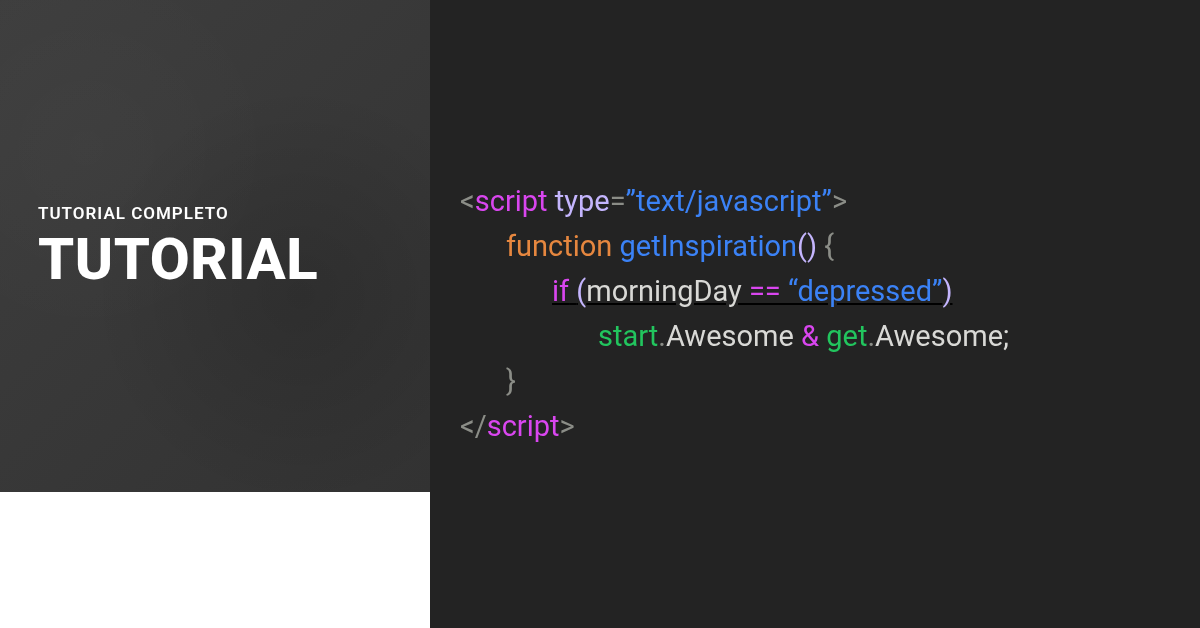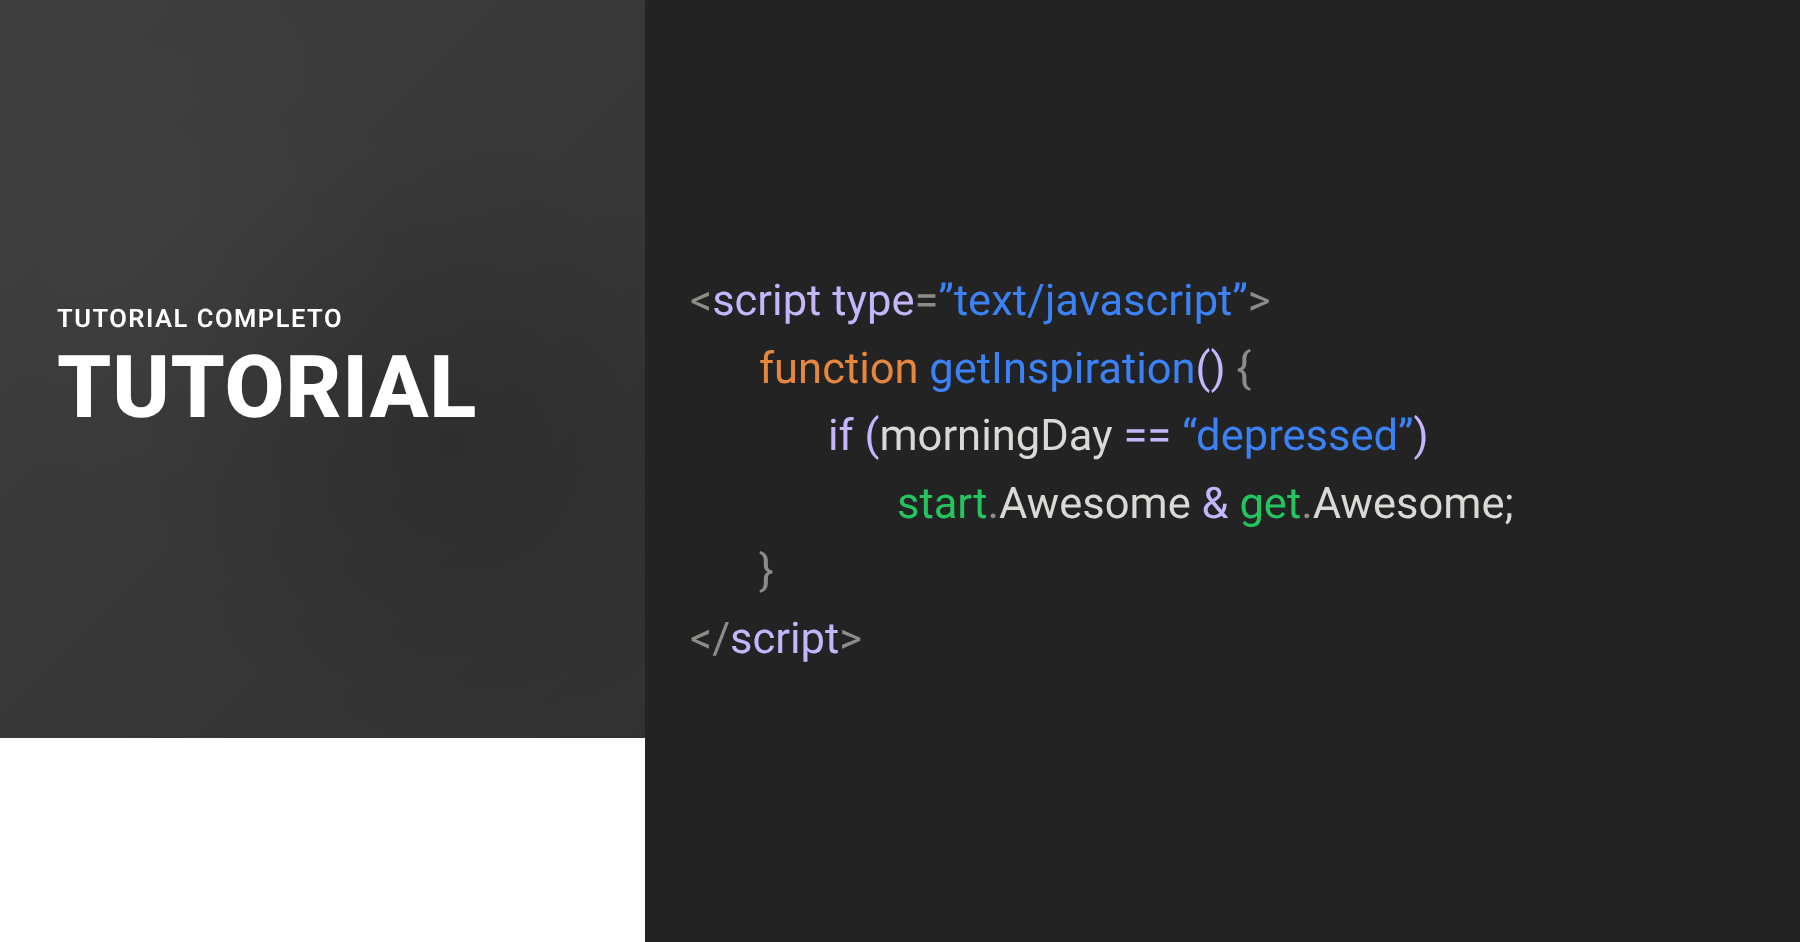--- a/index.html
+++ b/index.html
@@ -47,28 +47,28 @@
     padding-left: 30px;
   }
   .code-block {
     font-family: "Segoe UI", Roboto, Arial, sans-serif;
     font-size: 29px;
     line-height: 1.55;
     font-weight: 400;
     white-space: pre;
   }
   .c-gray   { color: #8b8d87; }
-  .c-red    { color: #c4b5fd; }
+  .c-red    { color: #d946ef; }
   .c-yellow { color: #c4b5fd; }
   .c-green  { color: #3b82f6; }
   .c-orange { color: #e6873f; }
   .c-cyan   { color: #22c55e; }
   .c-white  { color: #d9d9d6; }
   .indent1 { padding-left: 46px; display: inline-block; }
-  .indent2 { padding-left: 92px; display: inline-block; }
+  .indent2 { padding-left: 92px; display: inline-block; text-decoration: underline; }
   .indent3 { padding-left: 138px; display: inline-block; }
 </style>
 </head>
 <body>
 
 <div class="left-panel">
   <div class="subtitle">TUTORIAL COMPLETO</div>
   <div class="title">
     <span>TUTORIAL</span><br>
   </div>

